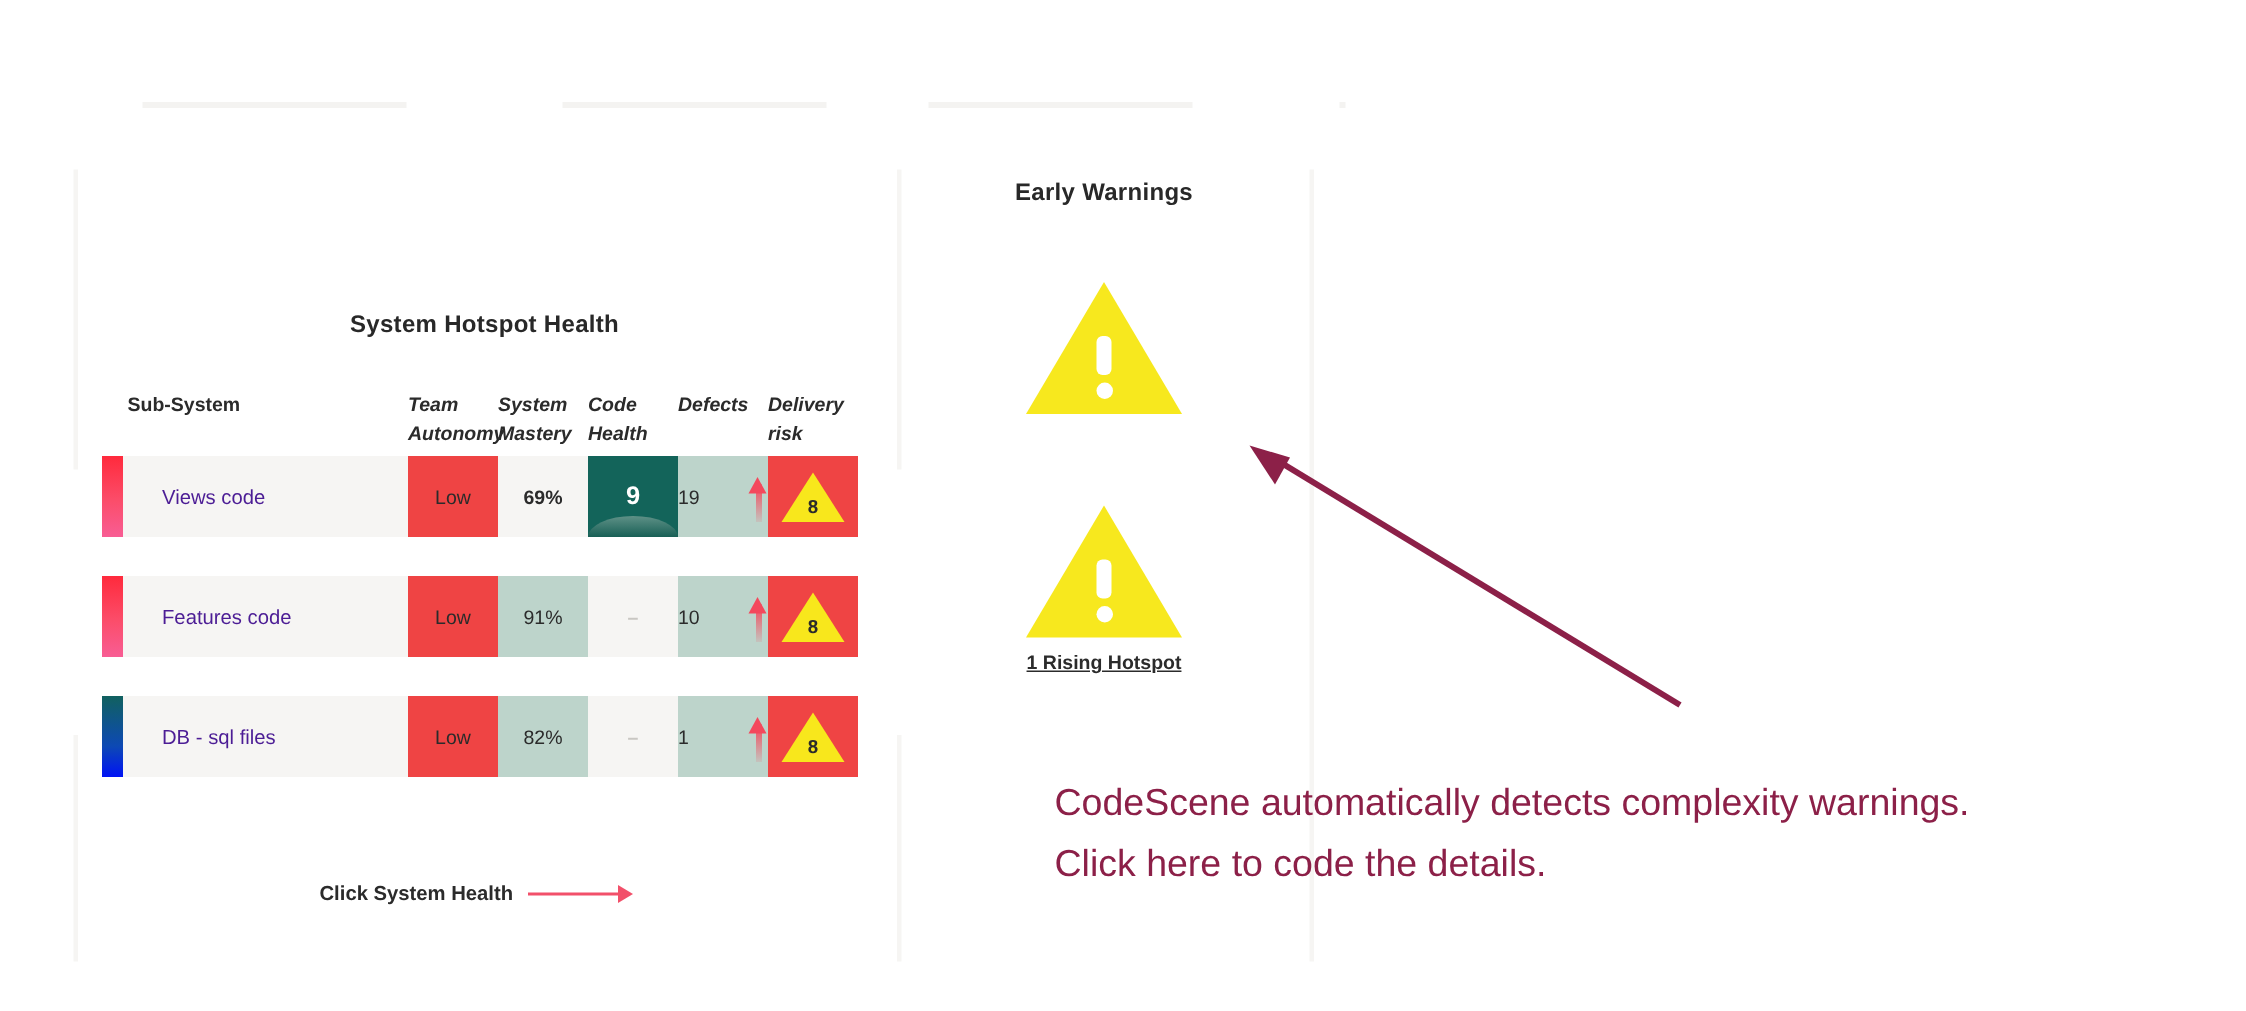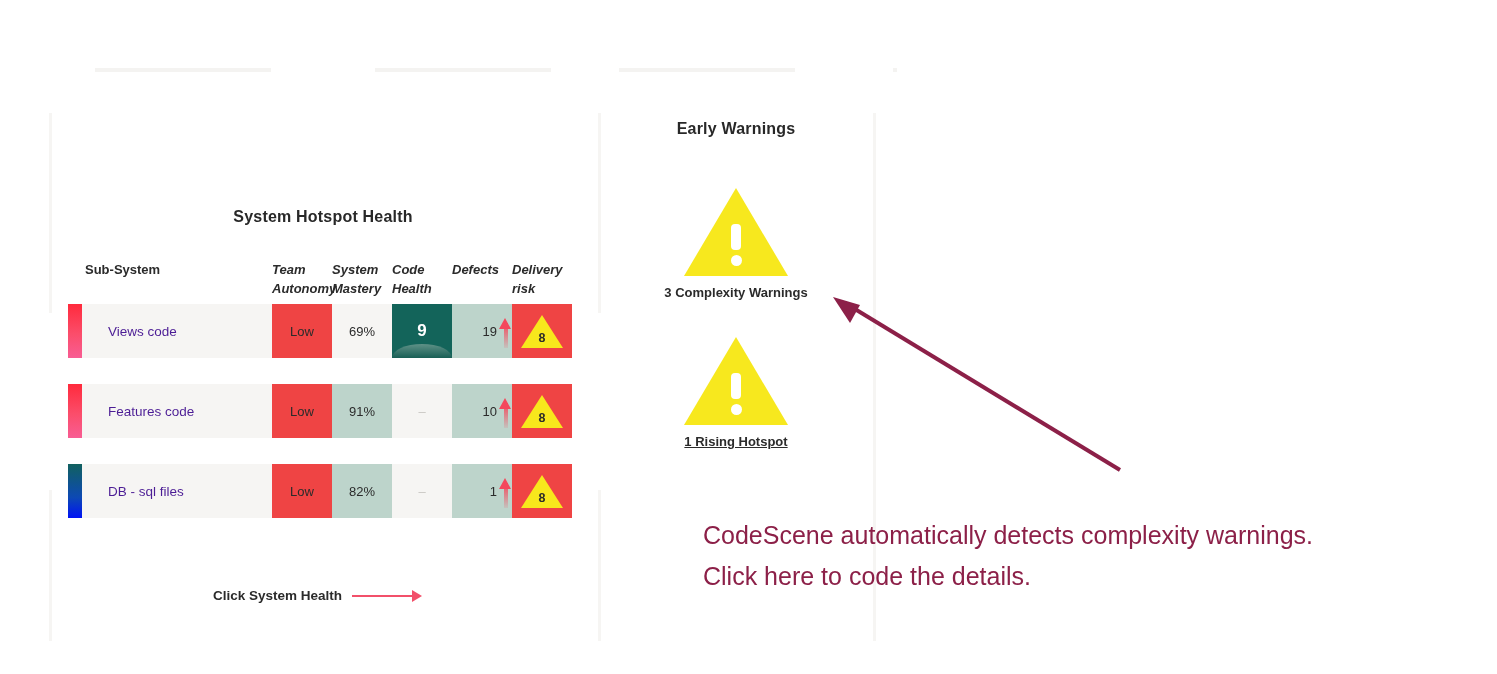--- a/index.html
+++ b/index.html
@@ -133,21 +133,21 @@
     font-size: 13px;
     color: #2b2b2b;
     overflow: hidden;
   }
   .c0 { left: 204px; }
   .c1 { left: 264px; }
   .c2 { left: 324px; }
   .c3 { left: 384px; }
   .c4 { left: 444px; }
 
-  .bg-neutral { background: #f6f5f3; }
+  .bg-neutral { background: #f6f5f3; font-weight: bold; }
   .bg-pink    { background: #ef4444; }
   .bg-green   { background: #bdd4cb; }
   .bg-dark    { background: #13645a; }
 
   .cell.bg-dark {
     color: #ffffff;
     font-size: 17px;
     font-weight: bold;
     position: absolute;
   }
@@ -161,21 +161,21 @@
     border-radius: 50% 50% 0 0 / 100% 100% 0 0;
   }
   .dash {
     color: #c9c7c3;
     font-size: 13px;
   }
 
   .defect-wrap {
     display: flex;
     align-items: center;
-    justify-content: flex-end;
+    justify-content: space-between;
     gap: 2px;
     width: 100%;
     height: 100%;
   }
   .defect-num { font-size: 13px; }
   .trend-arrow {
     width: 13px;
     height: 34px;
     position: relative;
   }
@@ -420,21 +420,20 @@
   </span>
 </div>
 
 <div class="panel-title" id="warnings-title">Early Warnings</div>
 
 <div class="warning-block" id="warning-block-1">
   <div class="warn-triangle">
     <span class="bang-bar"></span>
       <span class="bang-dot"></span>
   </div>
-  <div class="warn-label">3 Complexity Warnings</div>
 </div>
 
 <div class="warning-block" id="warning-block-2">
   <div class="warn-triangle">
     <span class="bang-bar"></span>
       <span class="bang-dot"></span>
   </div>
   <div class="warn-label">1 Rising Hotspot</div>
 </div>
 

